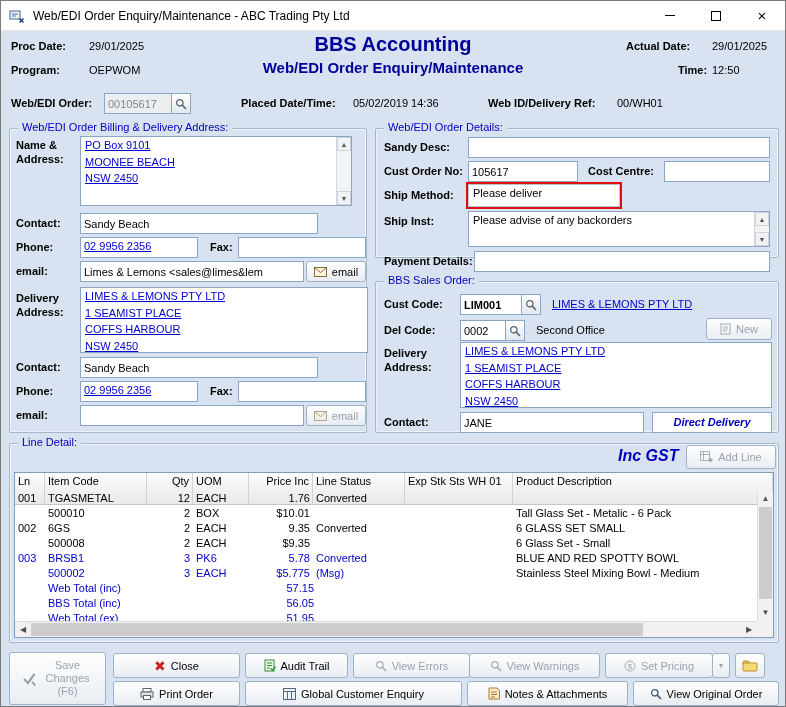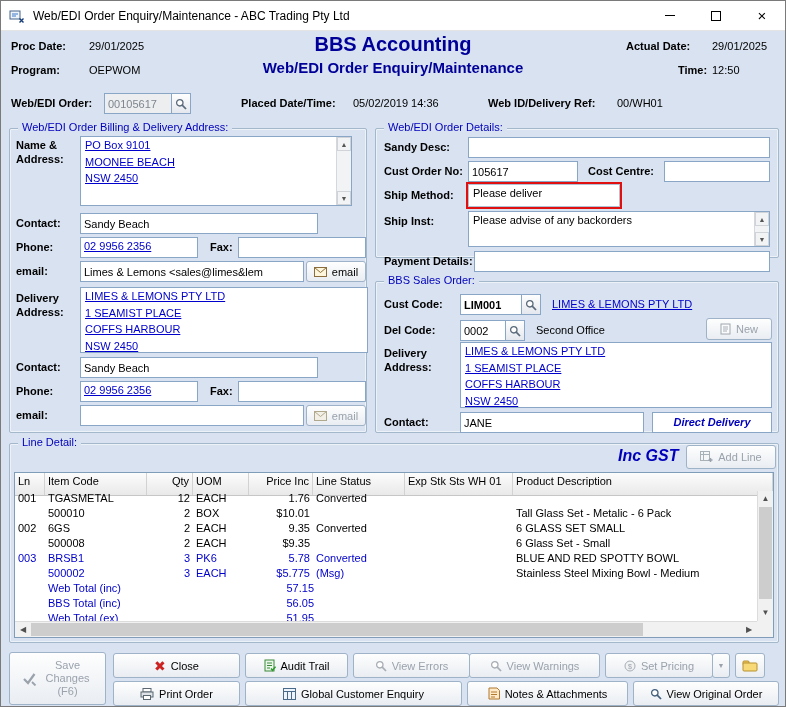--- a/index.html
+++ b/index.html
@@ -43,21 +43,21 @@
   .redbox .inner { width:100%; height:100%; background:#fff; border:1px solid #b2c2d4; padding:2px 4px; white-space:nowrap; overflow:hidden; }
 
   
   .btn { position:absolute; display:flex; align-items:center; justify-content:center; gap:5px; border:1px solid #9eb2c8; border-radius:3px; background:linear-gradient(#fefefe,#e9edf2); font:inherit; height:25px; cursor:pointer; white-space:nowrap; }
   .btn.dis { color:#9aa2ac; cursor:default; }
   .bi { display:inline-flex; flex:none; }
   .smallbtn { height:21px; }
 
   
   .grid { position:absolute; left:4px; top:28px; width:760px; height:166px; background:#fff; border:1px solid #7f9db9; }
-  .ghead { position:absolute; top:0; left:0; right:0; height:23px; display:flex; background:linear-gradient(#fcfcfc,#e9e9e9); border-bottom:1px solid #c6c6c6; }
+  .ghead { position:absolute; top:0; left:0; right:0; height:32px; display:flex; background:linear-gradient(#fcfcfc,#e9e9e9); border-bottom:1px solid #c6c6c6; }
   .gh { padding:2px 3px 0; border-right:1px solid #d2d2d2; overflow:hidden; white-space:nowrap; }
   .gbody { position:absolute; top:18px; left:0; right:16px; bottom:16px; overflow:hidden; }
   .grow { display:flex; height:15px; line-height:15px; white-space:nowrap; }
   .gc { padding:0 3px; overflow:hidden; }
   .w-ln{width:30px} .w-item{width:102px} .w-qty{width:46px;text-align:right} .w-uom{width:56px}
   .w-price{width:64px;text-align:right} .w-status{width:92px} .w-exp{width:108px} .w-desc{flex:1}
   .blue { color:#0000cc; }
   .grow .black { color:#000; }
 
   .vsb { position:absolute; top:18px; right:0; width:16px; bottom:16px; background:#f1f1f1; border-left:1px solid #dcdcdc; }

